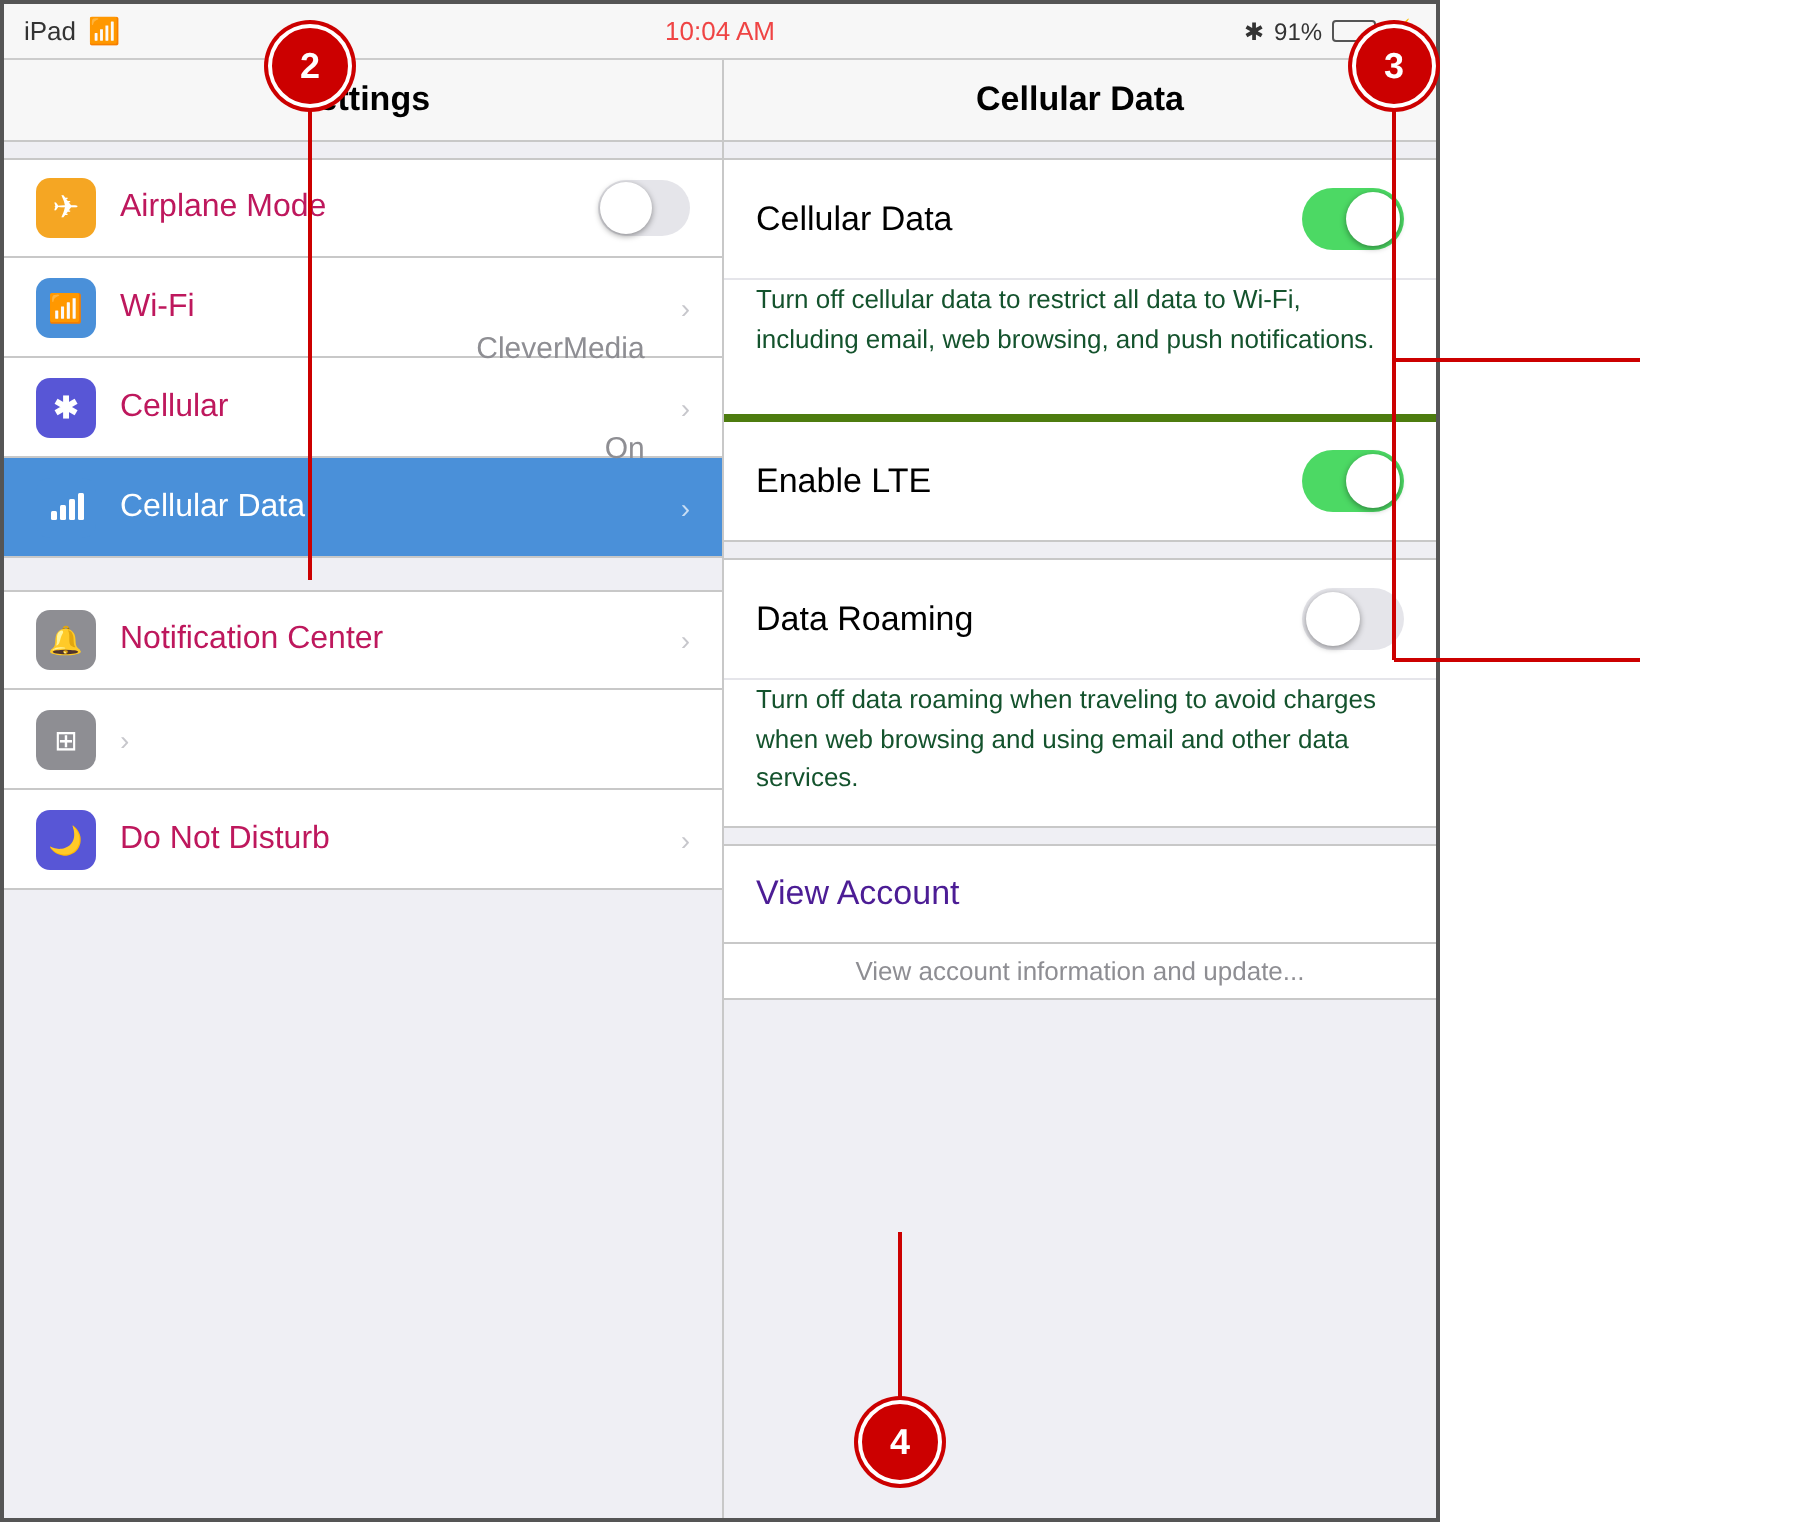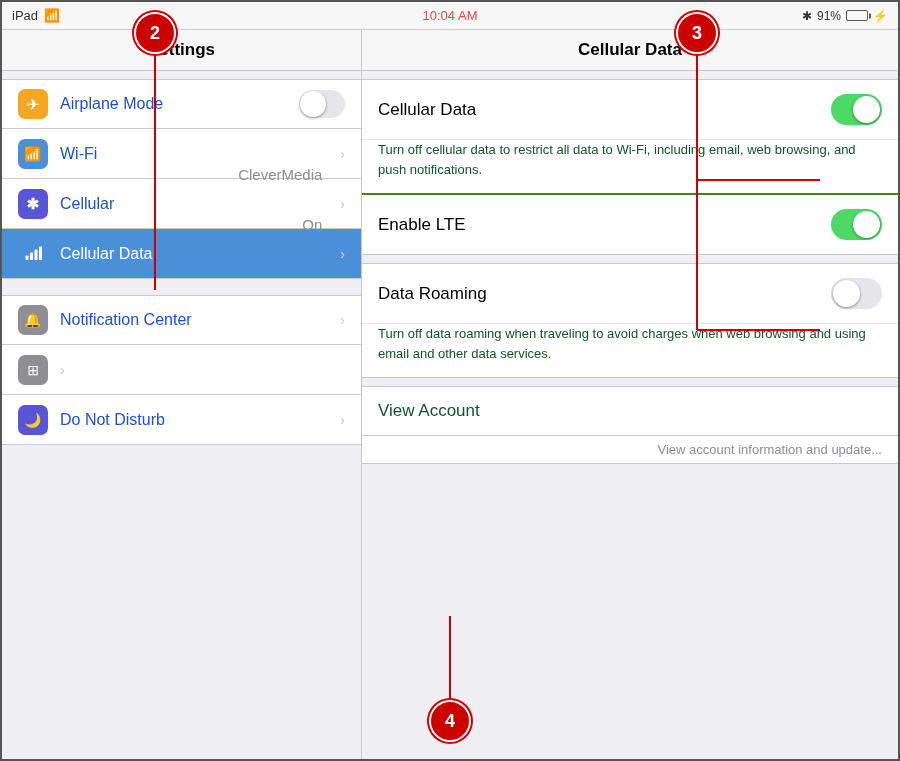--- a/index.html
+++ b/index.html
@@ -7,21 +7,21 @@
       font-family: -apple-system, 'Helvetica Neue', Arial, sans-serif;
       background: #fff;
       width: 900px;
       height: 761px;
       overflow: hidden;
       position: relative;
     }
 
     
     .screen-wrapper {
-      width: 900px;
+      width: 720px;
       height: 761px;
       border: 2px solid #555;
       position: relative;
       display: flex;
       flex-direction: column;
     }
 
     
     .status-bar {
       height: 28px;
@@ -154,21 +154,21 @@
     .icon-wifi { background: #4a90d9; }
     .icon-bluetooth { background: #5856d6; }
     .icon-cellular { background: #4a90d9; }
     .icon-notification { background: #8e8e93; border-radius: 7px; }
     .icon-control { background: #8e8e93; border-radius: 7px; }
     .icon-donotdisturb { background: #5856d6; border-radius: 7px; }
 
     .settings-label {
       flex: 1;
       font-size: 16px;
-      color: #1d4ed8;
+      color: #be185d;
     }
     .settings-item.active .settings-label {
       color: #fff;
     }
     .settings-value {
       font-size: 15px;
       color: #8e8e93;
       margin-top: 41px;
     }
 
@@ -285,21 +285,21 @@
       box-shadow: 0 1px 3px rgba(0,0,0,0.4);
     }
 
     .view-account-item {
       padding: 14px 16px;
       display: flex;
       align-items: center;
     }
     .view-account-label {
       font-size: 17px;
-      color: #14532d;
+      color: #4c1d95;
     }
 
     
     .callout {
       position: absolute;
       width: 38px;
       height: 38px;
       border-radius: 50%;
       background: #cc0000;
       color: #fff;
@@ -316,21 +316,21 @@
     
     .cellular-icon-svg {
       width: 18px;
       height: 18px;
     }
 
     .partial-text {
       font-size: 13px;
       color: #8e8e93;
       padding: 6px 16px;
-      text-align: right;
+      text-align: center;
       width: 100%;
     }
   </style>
 </head>
 <body>
 
 <div class="screen-wrapper">
 
   <div class="status-bar">
     <div class="status-left">
@@ -442,21 +442,21 @@
           <div class="card-item">
             <span class="card-item-label">Cellular Data</span>
             <div class="toggle-on">
               <div class="knob"></div>
             </div>
           </div>
           <div class="card-item-desc">
             Turn off cellular data to restrict all data to Wi-Fi, including email, web browsing, and push notifications.
           </div>
 
-          <div class="card-item" style="border-top:2px solid #4d7c0f;">
+          <div class="card-item" style="border-top:4px solid #4d7c0f;margin-top:14px;">
             <span class="card-item-label">Enable LTE</span>
             <div class="toggle-on">
               <div class="knob"></div>
             </div>
           </div>
         </div>
 
         <div class="card-group">
           <div class="card-item">
             <span class="card-item-label">Data Roaming</span>

